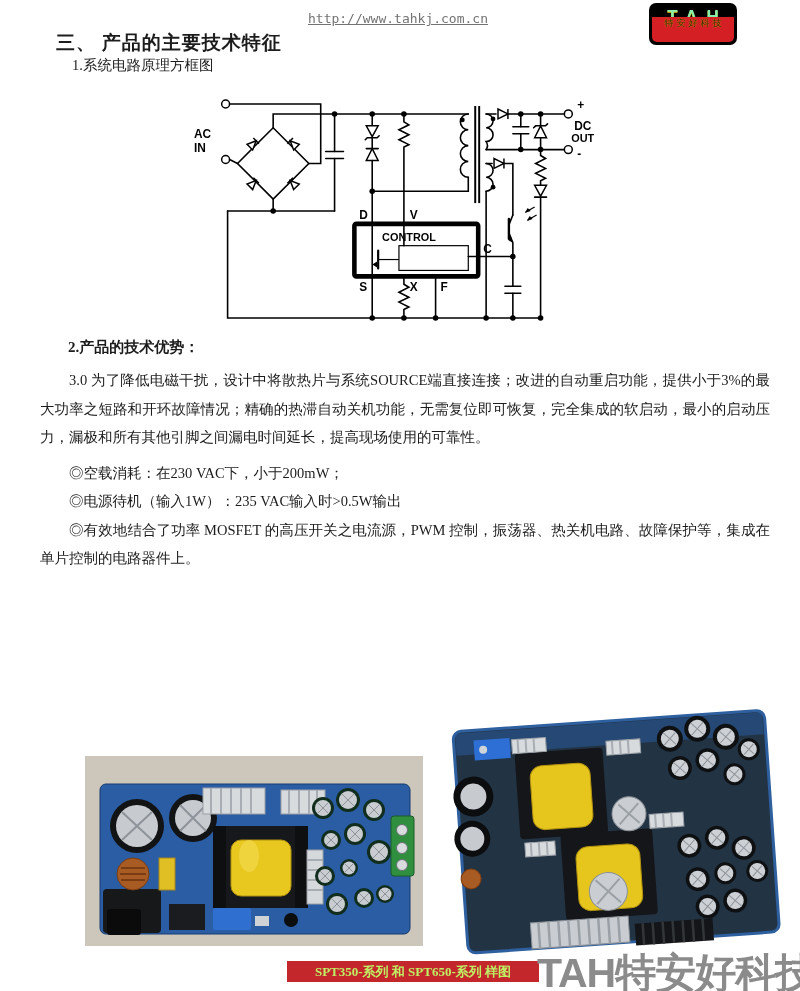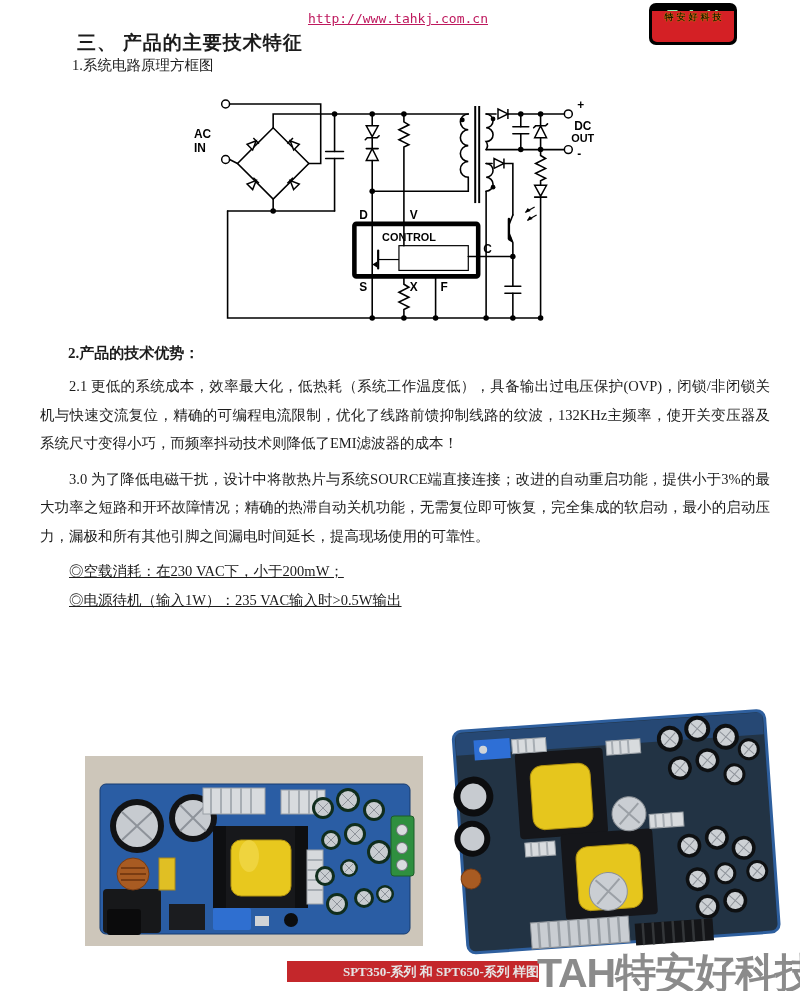--- a/index.html
+++ b/index.html
@@ -1,58 +1,58 @@
 <!DOCTYPE html>
 <html><head>
 <meta charset="utf-8">
 <style>
   html,body{margin:0;padding:0;}
   .page{position:relative;width:800px;height:991px;background:#ffffff;overflow:hidden;
         font-family:"Liberation Serif",serif;color:#1c1c1c;}
   
   .url-link{position:absolute;left:0;right:4px;top:11px;text-align:center;
-            font-family:"DejaVu Sans Mono",monospace;font-size:13px;color:#be185d;
+            font-family:"DejaVu Sans Mono",monospace;font-size:13px;color:#737373;
             text-decoration:underline;letter-spacing:0px;}
   .logo{position:absolute;left:649px;top:3px;width:88px;height:42px;background:#000;
         border-radius:7px;}
   .logo-top{position:absolute;left:0;right:0;top:2px;height:24px;text-align:center;
             font-family:"Liberation Sans",sans-serif;font-weight:bold;font-size:17px;
             color:#86efac;letter-spacing:9px;text-indent:9px;line-height:24px;
             text-shadow:0 1px 0 #f5c400;}
-  .logo-band{position:absolute;left:3px;right:3px;bottom:3px;height:31px;background:#d42025;
+  .logo-band{position:absolute;left:3px;right:3px;bottom:3px;height:25px;background:#d42025;
              border-radius:0 0 5px 5px;text-align:center;font-size:9px;line-height:13px;
-             color:#201500;font-family:"Liberation Sans",sans-serif;font-weight:bold;
+             color:#201500;font-family:"Liberation Sans",sans-serif;font-weight:normal;
              letter-spacing:3px;text-indent:3px;text-shadow:0 0 1px #ffd700;}
   
-  .doc-title{position:absolute;left:56px;top:30px;font-size:19px;font-weight:bold;letter-spacing:1px;margin-left:21px;}
+  .doc-title{position:absolute;left:56px;top:30px;font-size:19px;font-weight:bold;letter-spacing:1px;}
   .sec1-heading{position:absolute;left:72px;top:56px;font-size:14.5px;}
   
   .circuit{position:absolute;left:186px;top:92px;width:416px;height:238px;}
   .circuit svg{display:block;width:100%;height:100%;}
   .cw{stroke:#000;stroke-width:1.6;fill:none;stroke-linecap:round;}
   .cthick{stroke:#000;stroke-width:4.6;fill:none;}
   .cthin{stroke:#000;stroke-width:1.2;fill:none;}
   .cfillw{stroke:#000;stroke-width:1.5;fill:#fff;}
   .cdot{fill:#000;stroke:none;}
   .clab{font-family:"Liberation Sans",sans-serif;font-weight:bold;font-size:12px;fill:#000;}
   .clab-sm{font-family:"Liberation Sans",sans-serif;font-weight:bold;font-size:11px;fill:#000;}
   
   .sec2{position:absolute;left:40px;top:336px;width:730px;font-size:14.5px;line-height:28.5px;
         text-align:justify;}
-  .sec2 h3{margin:6px 0 8px 28px;font-size:15px;line-height:22px;}
+  .sec2 h3{margin:0 0 8px 28px;font-size:15px;line-height:22px;}
   .sec2 p{margin:0 0 7px 0;text-indent:2em;}
-  .sec2 p.bullet{margin:0;text-decoration:underline;}
+  .sec2 p.bullet{margin:0;}
   
   .photo{position:absolute;}
   .photo svg{display:block;width:100%;height:100%;}
   .photo-left{left:85px;top:756px;width:338px;height:190px;}
   .photo-right{left:432px;top:699px;width:363px;height:259px;}
   
   .caption-bar{position:absolute;left:287px;top:961px;width:252px;height:21px;background:#c4272b;
-               color:#e5e5e5;font-size:13px;font-weight:bold;text-align:right;line-height:21px;}
+               color:#bef264;font-size:13px;font-weight:bold;text-align:center;line-height:21px;}
   .watermark{position:absolute;left:537px;top:946px;font-family:"Liberation Sans",sans-serif;
              font-weight:900;font-size:41px;color:#8b8b8b;white-space:nowrap;letter-spacing:-1px;}
 </style>
 </head>
 <body>
 
 <div class="page">
 
   <a class="url-link" href="#">http://www.tahkj.com.cn</a>
   <div class="logo">
@@ -210,24 +210,24 @@
       <text class="clab" x="226" y="128">V</text>
       <text class="clab" x="300" y="162">C</text>
       <text class="clab" x="175" y="201">S</text>
       <text class="clab" x="226" y="201">X</text>
       <text class="clab" x="257" y="201">F</text>
     </svg>
   </div>
 
   <div class="sec2">
     <h3>2.产品的技术优势：</h3>
-    <p>2.1 更低的系统成本，效率最大化，低热耗（系统工作温度低），具备输出过电压保护(OVP)，闭锁/非闭锁关机与快速交流复位，精确的可编程电流限制，优化了线路前馈抑制线路的纹波，132KHz主频率，使开关变压器及系统尺寸变得小巧，而频率抖动技术则降低了EMI滤波器的成本！</p>
     <p>3.0 为了降低电磁干扰，设计中将散热片与系统SOURCE端直接连接；改进的自动重启功能，提供小于3%的最大功率之短路和开环故障情况；精确的热滞自动关机功能，无需复位即可恢复，完全集成的软启动，最小的启动压力，漏极和所有其他引脚之间漏电时间延长，提高现场使用的可靠性。</p>
     <p class="bullet">◎空载消耗：在230 VAC下，小于200mW；</p>
     <p class="bullet">◎电源待机（输入1W）：235 VAC输入时&gt;0.5W输出</p>
+    <p class="bullet">◎有效地结合了功率 MOSFET 的高压开关之电流源，PWM 控制，振荡器、热关机电路、故障保护等，集成在单片控制的电路器件上。</p>
   </div>
 
   <div class="photo photo-left">
     <svg viewBox="0 0 338 190">
       <rect x="0" y="0" width="338" height="190" fill="#cdc6ba"></rect>
       <rect x="15" y="28" width="310" height="150" rx="6" fill="#2a5da4" stroke="#173c70"></rect>
       <rect x="18" y="133" width="58" height="44" rx="4" fill="#17181a"></rect>
       <rect x="22" y="153" width="34" height="26" rx="3" fill="#0b0b0c"></rect>
 
       <circle cx="52" cy="70" r="27" fill="#121315"></circle>

